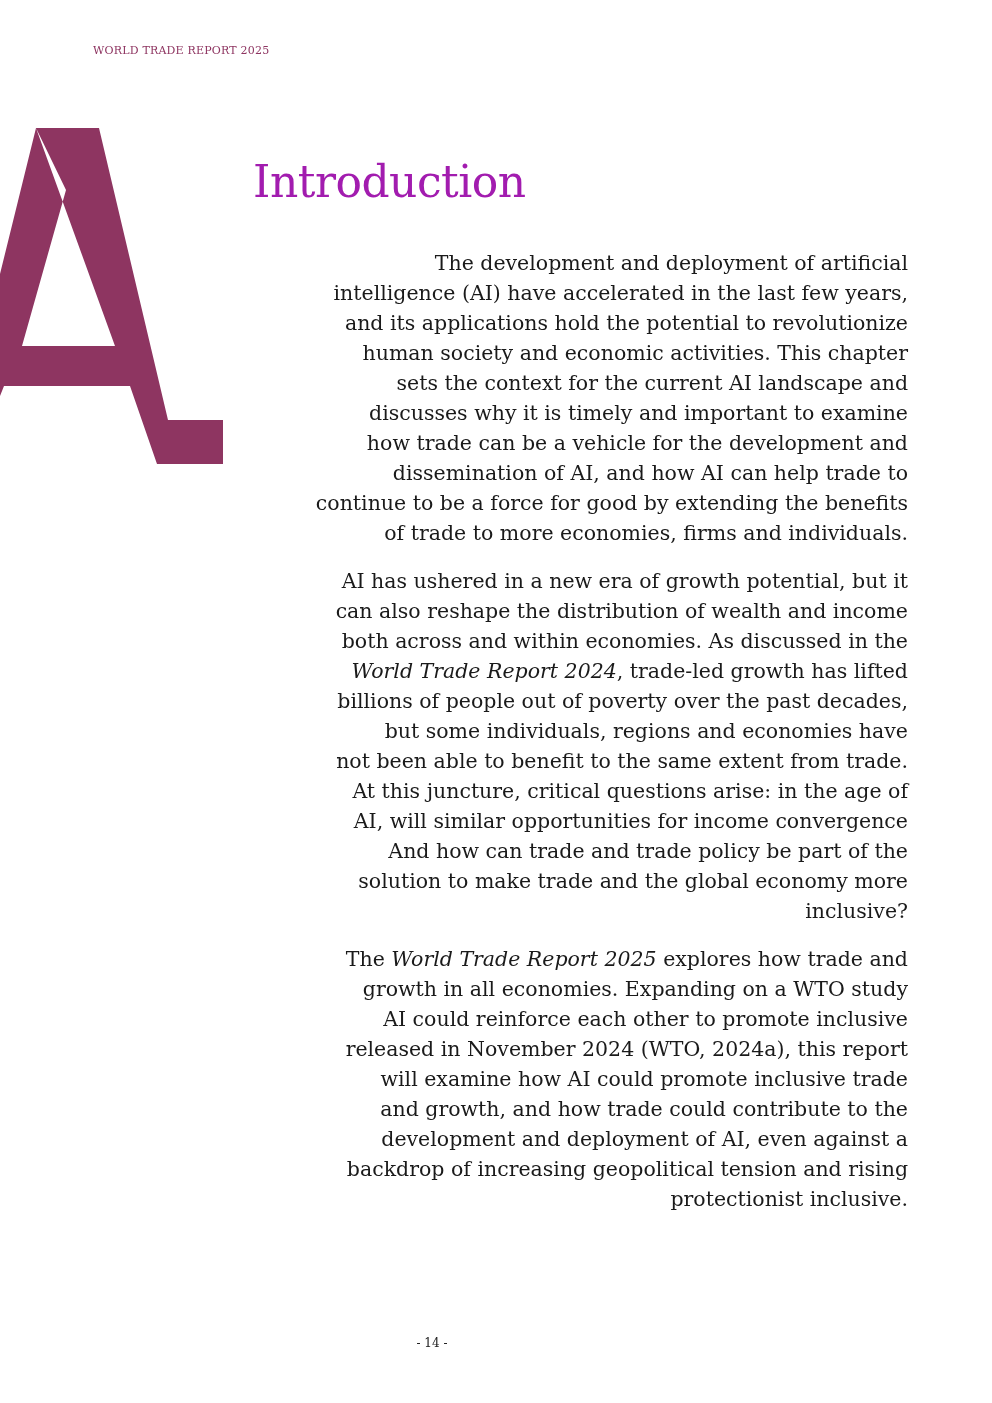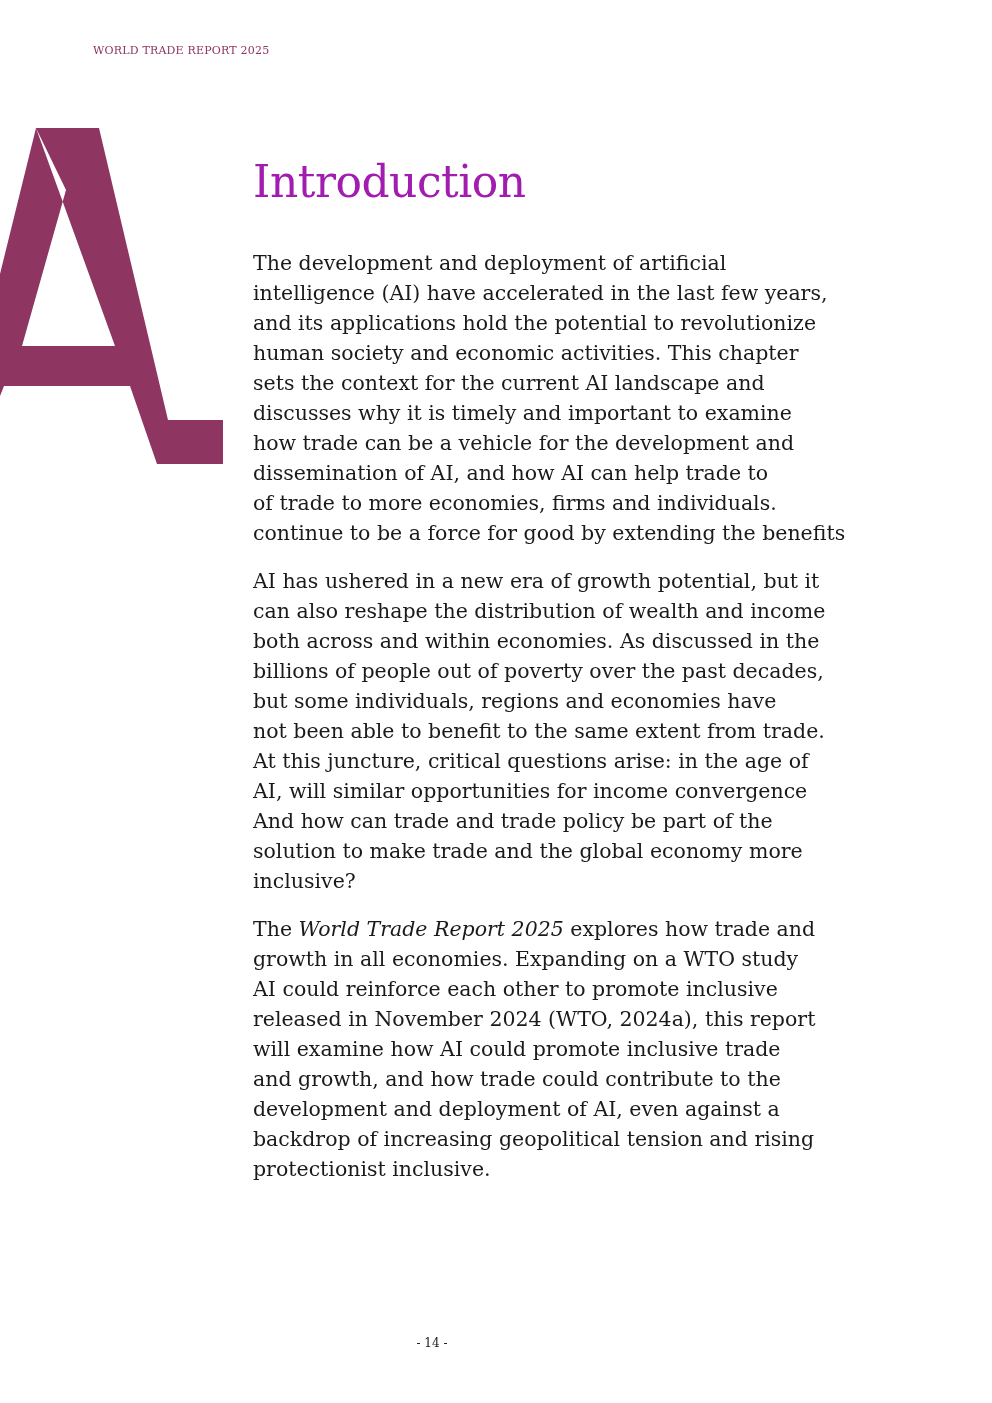--- a/index.html
+++ b/index.html
@@ -14,21 +14,21 @@
   }
   .title {
     position: absolute; left: 253px; top: 152px; margin: 0;
     font-family: "DejaVu Serif", serif; font-weight: normal;
     font-size: 44px; line-height: 60px; color: #8e3561;
     letter-spacing: -0.5px;
   }
   .body-text {
     position: absolute; left: 253px; top: 248px; width: 655px;
     font-family: "DejaVu Serif", serif; font-size: 20.5px;
-    line-height: 30px; color: #1a1a1a;
+    line-height: 30px; color: #1a1a1a; text-align: right;
   }
   .body-text p { margin: 0 0 18px 0; }
   .body-text .line { display: block; white-space: nowrap; }
   .body-text em { font-style: italic; }
   .page-number {
     position: absolute; left: 0; width: 864px; top: 1336px; text-align: center;
     font-family: "DejaVu Serif", serif; font-size: 12px; color: #222;
   }
 </style>
 </head>
@@ -46,27 +46,28 @@
 <div class="body-text">
   <p>
     <span class="line">The development and deployment of artificial</span>
     <span class="line">intelligence (AI) have accelerated in the last few years,</span>
     <span class="line">and its applications hold the potential to revolutionize</span>
     <span class="line">human society and economic activities. This chapter</span>
     <span class="line">sets the context for the current AI landscape and</span>
     <span class="line">discusses why it is timely and important to examine</span>
     <span class="line">how trade can be a vehicle for the development and</span>
     <span class="line">dissemination of AI, and how AI can help trade to</span>
+    <span class="line">continue to be a force for good by extending the benefits</span>
     <span class="line">of trade to more economies, firms and individuals.</span>
-    <span class="line">continue to be a force for good by extending the benefits</span>
   </p>
   <p>
     <span class="line">AI has ushered in a new era of growth potential, but it</span>
     <span class="line">can also reshape the distribution of wealth and income</span>
     <span class="line">both across and within economies. As discussed in the</span>
+    <span class="line"><em>World Trade Report 2024</em><span>, trade-led growth has lifted</span></span>
     <span class="line">billions of people out of poverty over the past decades,</span>
     <span class="line">but some individuals, regions and economies have</span>
     <span class="line">not been able to benefit to the same extent from trade.</span>
     <span class="line">At this juncture, critical questions arise: in the age of</span>
     <span class="line">AI, will similar opportunities for income convergence</span>
     <span class="line">And how can trade and trade policy be part of the</span>
     <span class="line">solution to make trade and the global economy more</span>
     <span class="line">inclusive?</span>
   </p>
   <p>

